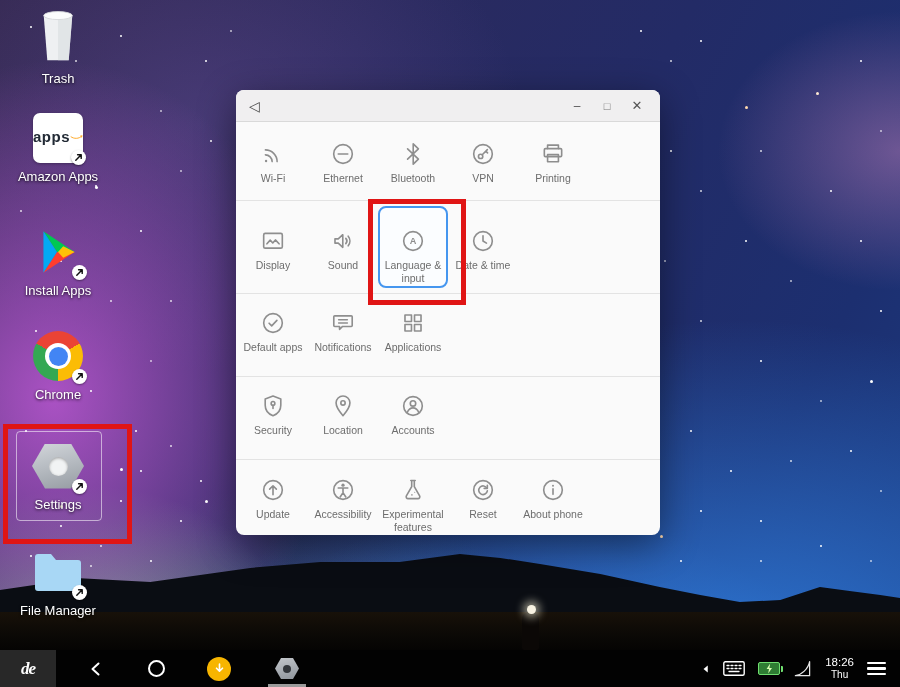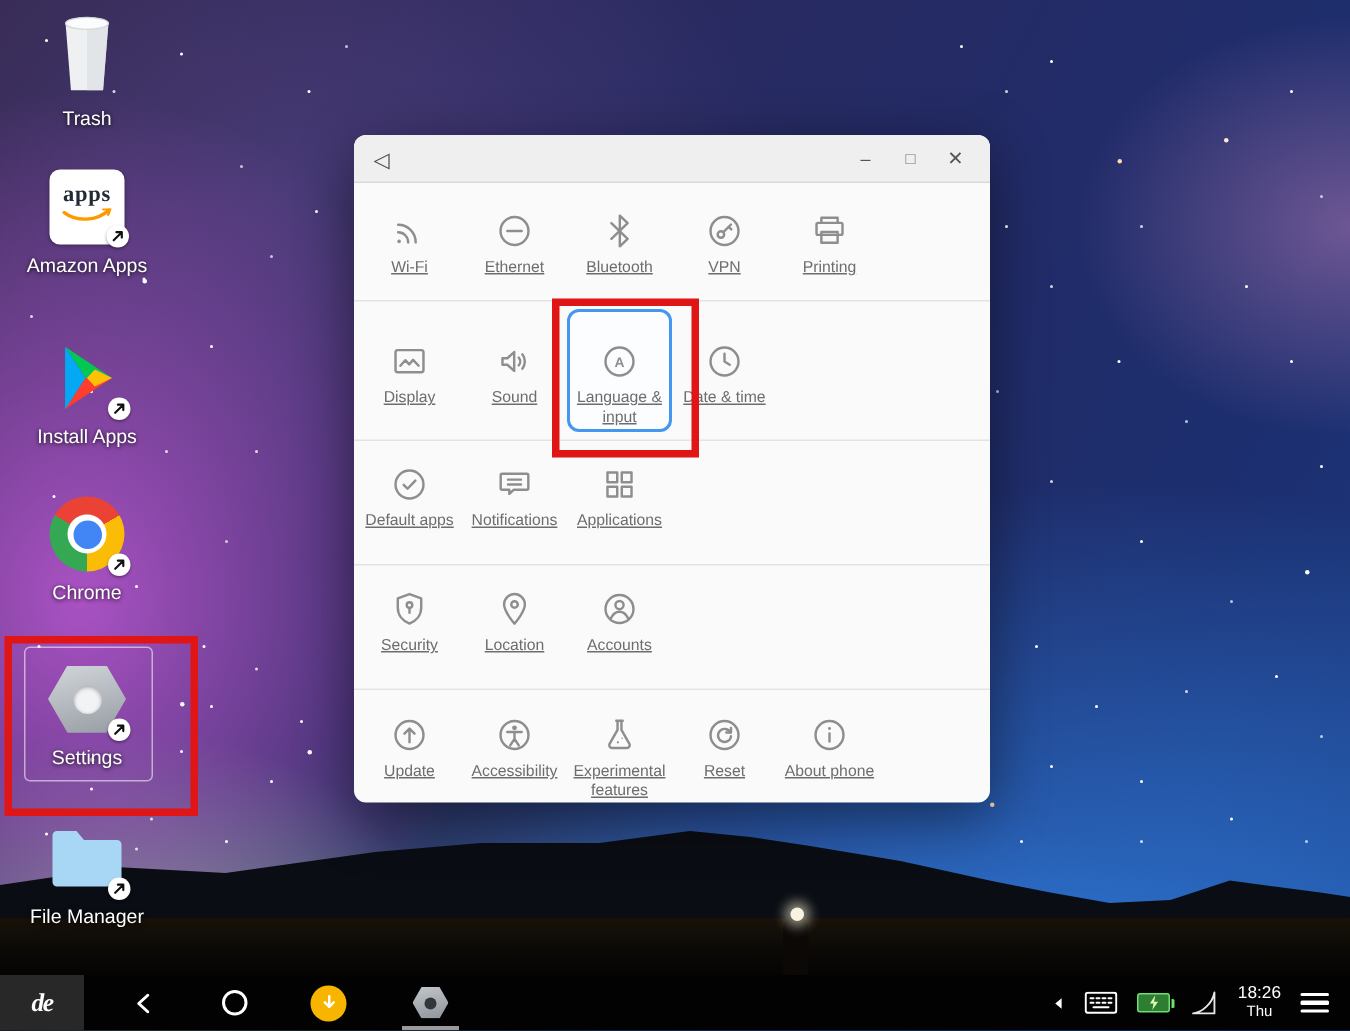--- a/index.html
+++ b/index.html
@@ -38,22 +38,22 @@
   .person{position:absolute;left:522px;top:612px;width:17px;height:38px;background:#0b0806;border-radius:7px 7px 2px 2px;z-index:5;}
   .lamp{position:absolute;left:527px;top:605px;width:9px;height:9px;border-radius:50%;background:#f7f2e2;
     box-shadow:0 0 8px 4px rgba(255,250,220,.55);z-index:5;}
 
   
   .dicon{position:absolute;left:2px;width:112px;display:flex;flex-direction:column;align-items:center;z-index:6;cursor:default;}
   .dicon .ic{width:52px;height:52px;position:relative;display:flex;align-items:center;justify-content:center;}
   .dlbl{margin-top:5px;font-size:13px;color:#fff;text-shadow:0 1px 3px rgba(0,0,0,.9);white-space:nowrap;}
   .badge{position:absolute;right:-3px;bottom:-2px;width:15px;height:15px;border-radius:50%;background:#fff;
     display:flex;align-items:center;justify-content:center;box-shadow:0 1px 2px rgba(0,0,0,.4);}
-  .amz{width:50px;height:50px;background:#fff;border-radius:7px;position:relative;display:flex;flex-direction:column;
-    align-items:center;justify-content:center;box-shadow:0 1px 3px rgba(0,0,0,.3);font-family:Liberation Serif, serif;}
+  .amz{width:50px;height:50px;background:#fff;border-radius:7px;position:relative;display:flex;flex-direction:row;
+    align-items:center;justify-content:center;box-shadow:0 1px 3px rgba(0,0,0,.3);}
   .amz-text{font-size:15px;font-weight:bold;color:#222a35;letter-spacing:.5px;margin-top:-4px;}
   .chrome{width:50px;height:50px;border-radius:50%;position:relative;
     background:conic-gradient(from 60deg,#fbbc05 0 120deg,#34a853 0 240deg,#ea4335 0 360deg);
     display:flex;align-items:center;justify-content:center;}
   .chrome-w{width:26px;height:26px;border-radius:50%;background:#fff;display:flex;align-items:center;justify-content:center;}
   .chrome-b{width:19px;height:19px;border-radius:50%;background:#4285f4;}
   .hexnut{width:52px;height:45px;position:relative;display:flex;align-items:center;justify-content:center;
     background:linear-gradient(165deg,#d2d6da 0%,#b7bcc2 45%,#959ba2 100%);
     clip-path:polygon(25% 0,75% 0,100% 50%,75% 100%,25% 100%,0 50%);}
   .hexhole{width:19px;height:19px;border-radius:50%;background:#f1f3f4;box-shadow:inset 0 1px 3px rgba(0,0,0,.35);}
@@ -72,21 +72,21 @@
   .tb-sp{flex:1;}
   .tb-btn{width:30px;text-align:center;color:#555;font-size:12px;cursor:pointer;line-height:32px;}
   .tb-btn.max{font-size:11px;color:#777;}
   .tb-btn.close{font-size:13px;margin-right:8px;}
   .row{display:flex;align-items:flex-start;padding-left:2px;box-sizing:border-box;border-top:1px solid #e3e3e3;}
   .row.r1{height:78px;border-top:none;}
   .row.r2{height:93px;}.row.r3{height:83px;}.row.r4{height:83px;}.row.r5{height:76px;}
   .tile{width:70px;display:flex;flex-direction:column;align-items:center;box-sizing:border-box;cursor:pointer;}
   .r1 .tile{padding-top:19px;}.r2 .tile{padding-top:27px;}
   .r3 .tile,.r4 .tile{padding-top:16px;}.r5 .tile{padding-top:17px;}
-  .tile .lbl{margin-top:5px;font-size:10.5px;color:#6d6d6d;text-align:center;line-height:1.25;text-decoration:underline;}
+  .tile .lbl{margin-top:5px;font-size:10.5px;color:#6d6d6d;text-align:center;line-height:1.25;}
   .tile.focused{border:2px solid var(--focus-blue,#4596ef);border-radius:8px;margin-top:5px;height:82px;padding-top:20px;background:#fbfdff;}
   .gi{width:26px;height:26px;fill:none;stroke:#8e8e8e;stroke-width:1.5;stroke-linecap:round;stroke-linejoin:round;flex:none;}
 
   
   .taskbar{position:absolute;left:0;bottom:0;width:900px;height:37px;background:#020202;z-index:30;display:flex;align-items:center;}
   .launcher{width:56px;height:37px;background:#282828;display:flex;align-items:center;justify-content:center;cursor:pointer;}
   .logo{color:#fff;font-family:Liberation Serif, serif;font-style:italic;font-weight:bold;font-size:17px;letter-spacing:-1px;}
   .nav-ic{display:flex;align-items:center;justify-content:center;cursor:pointer;}
   .back-ic{margin-left:32px;}
   .home-c{margin-left:44px;width:13px;height:13px;border:2.4px solid #fff;border-radius:50%;}

